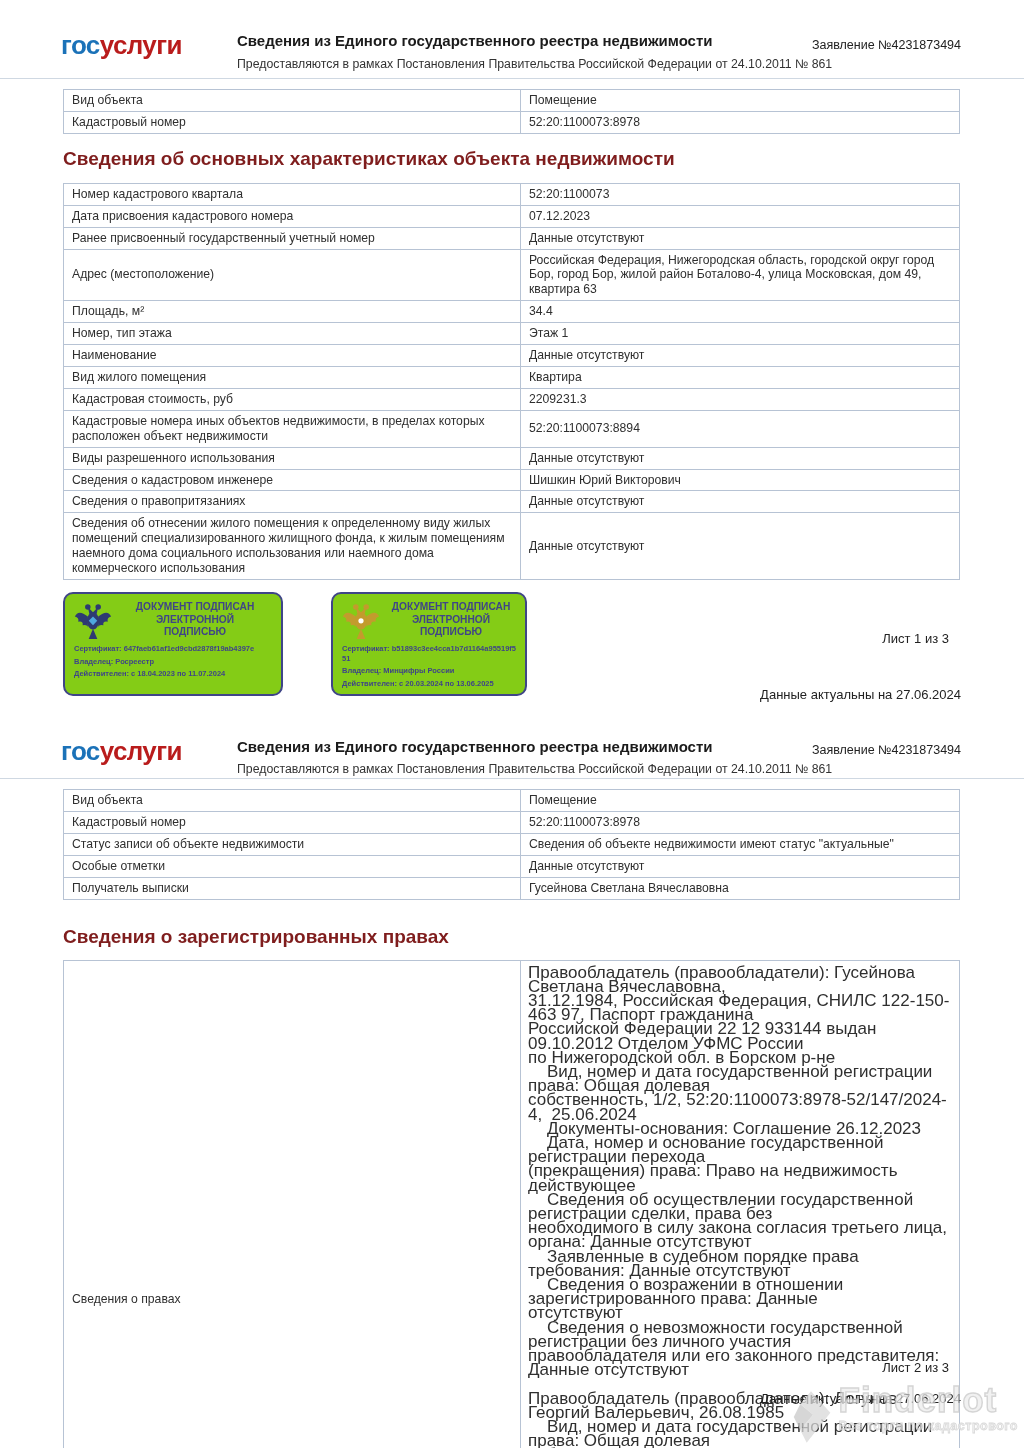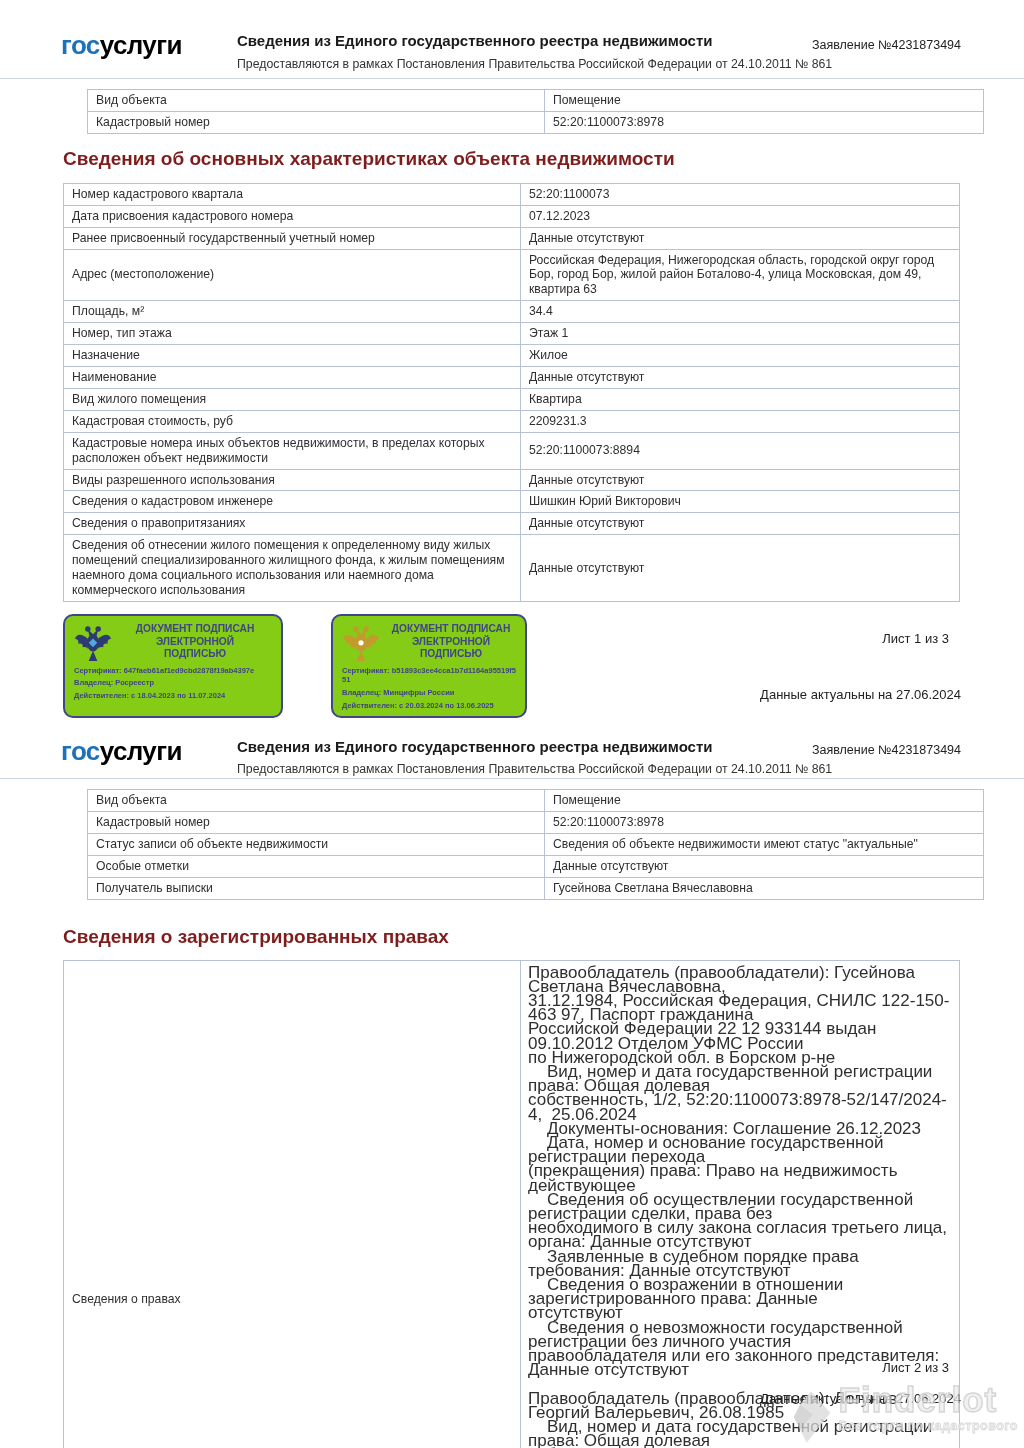--- a/index.html
+++ b/index.html
@@ -11,34 +11,34 @@
   .page{position:absolute;left:0;width:1024px;}
   #page-1{top:0;height:735px;}
   #page-2{top:735px;height:713px;}
 
   
   .hdr{position:relative;height:78px;border-bottom:1px solid #cfd8e2;}
   #page-2 .hdr{height:43px;}
   .logo{position:absolute;left:61px;top:30px;font-size:26px;font-weight:bold;letter-spacing:-0.6px;}
   #page-2 .logo{top:1px;}
   .logo-p1{color:#1b72b8;}
-  .logo-p2{color:#000000;}
+  .logo-p2{color:#b91c1c;}
   .doc-title{position:absolute;left:237px;top:32px;font-size:15px;font-weight:bold;color:#1b1b1b;}
   #page-2 .doc-title{top:3px;}
   .doc-sub{position:absolute;left:237px;top:57px;font-size:12.3px;color:#333;}
   #page-2 .doc-sub{top:27px;}
   .app-no{position:absolute;right:63px;top:38px;font-size:12.5px;color:#222;}
   #page-2 .app-no{top:8px;}
 
   .content{margin-left:63px;width:897px;}
 
   table{border-collapse:collapse;width:897px;table-layout:fixed;}
   td{border:1px solid #b7c3d4;font-size:12.2px;line-height:14.9px;padding:3px 8px;vertical-align:middle;color:#2f2f2f;}
   td.lbl{width:440px;}
-  .tbl{margin-top:10px;margin-left:24px;}
+  .tbl{margin-top:10px;}
   .tbl2{margin-top:13px;}
 
   .section-title{font-weight:bold;font-size:19px;color:#7f1d1d;margin:14px 0 0 0;}
 
   
   .rights-tbl{margin-top:12px;}
   .rights-text{white-space:pre-wrap;font-size:17px;line-height:14.2px;vertical-align:top;padding:5px 7px;}
 
   
   .stamps-row{display:flex;margin-top:12px;}
@@ -119,24 +119,20 @@
           <tr>
             <td class="lbl">Площадь, м²</td>
             <td class="val">34.4</td>
           </tr>
 
           <tr>
             <td class="lbl">Номер, тип этажа</td>
             <td class="val">Этаж 1</td>
           </tr>
 
-          <tr>
-            <td class="lbl">Назначение</td>
-            <td class="val">Жилое</td>
-          </tr>
 
           <tr>
             <td class="lbl">Наименование</td>
             <td class="val">Данные отсутствуют</td>
           </tr>
 
           <tr>
             <td class="lbl">Вид жилого помещения</td>
             <td class="val">Квартира</td>
           </tr>

